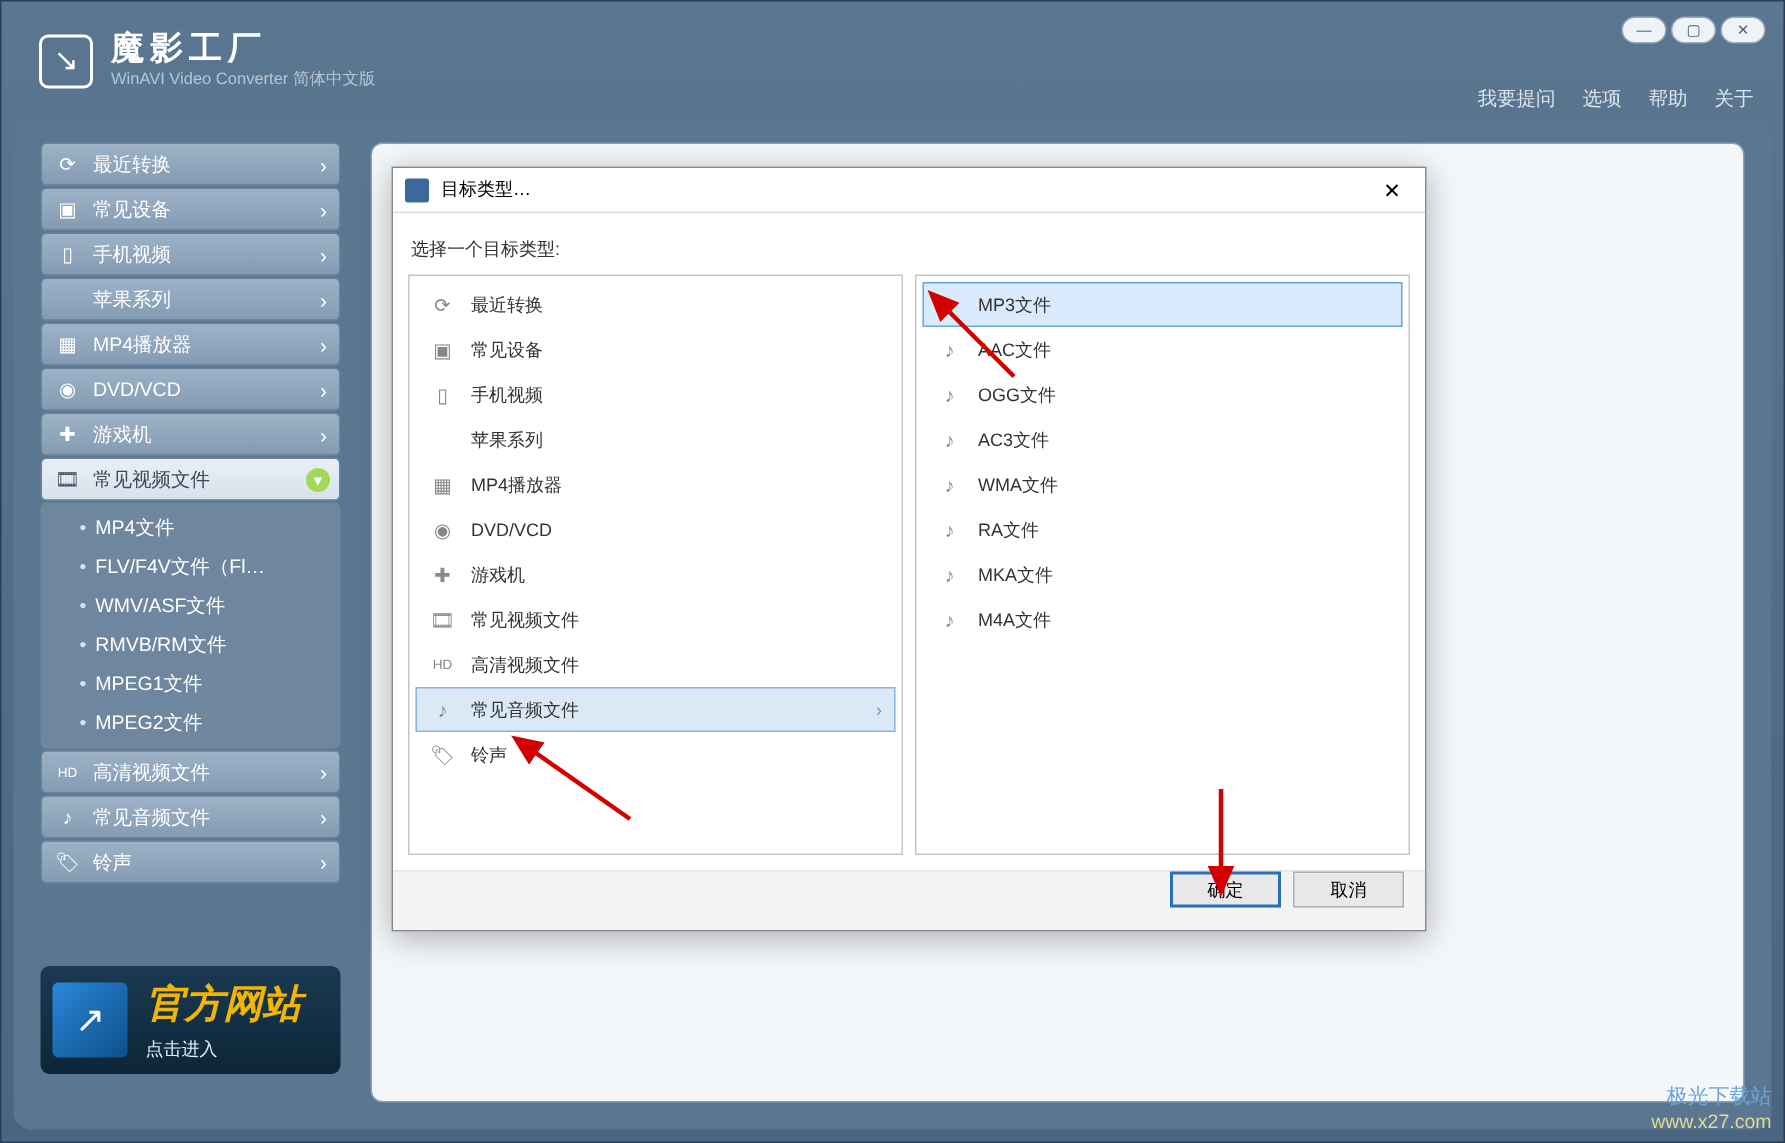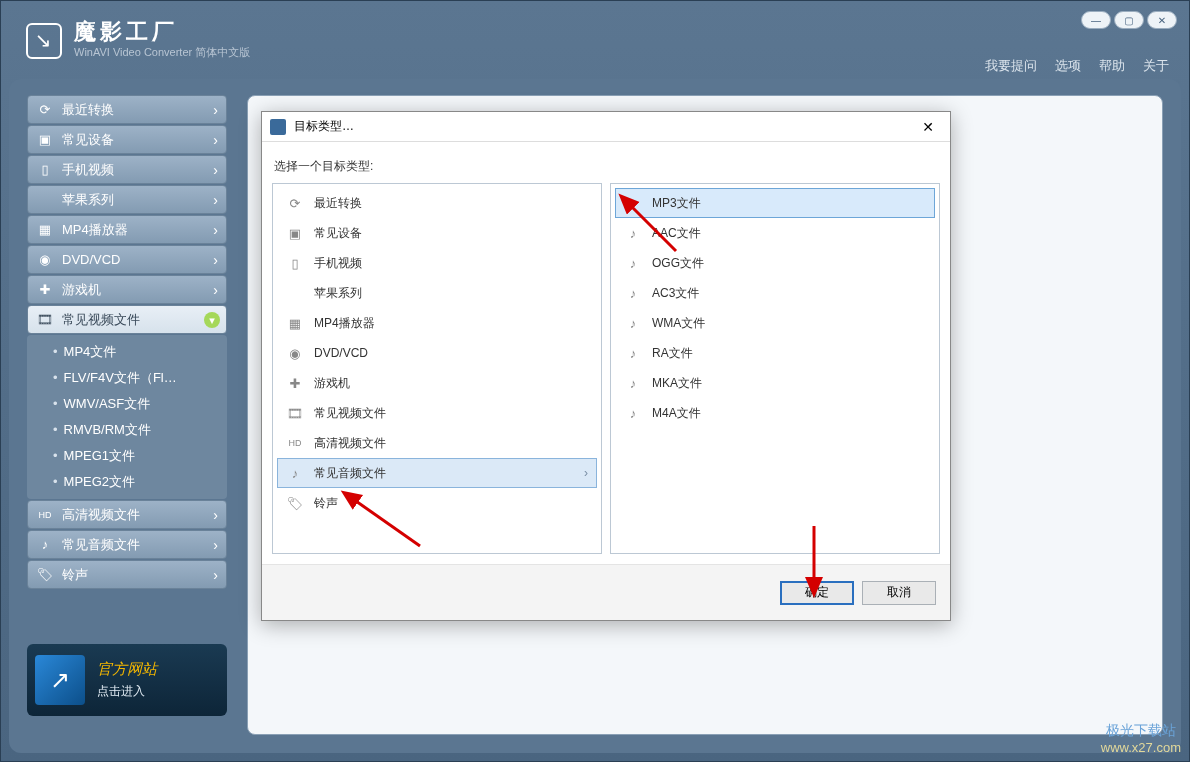--- a/index.html
+++ b/index.html
@@ -114,21 +114,21 @@
     display: flex; align-items: center; padding: 8px;
     color: #fff;
   }
   .banner-img {
     width: 50px; height: 50px;
     background: linear-gradient(135deg, #2a88d8, #0c4f8a);
     border-radius: 4px;
     display: flex; align-items: center; justify-content: center;
     font-size: 24px; margin-right: 12px;
   }
-  .banner-title { font-size: 15px; font-weight: normal; color: #f3b600; font-style: italic; }
+  .banner-title { font-size: 26px; font-weight: bold; color: #f3b600; font-style: italic; }
   .banner-sub { font-size: 12px; color: #e4eef6; margin-top: 4px;}
 
   
   .content-panel {
     position: absolute;
     left: 238px; right: 18px; top: 16px; bottom: 18px;
     background: #f4f7fa;
     border-radius: 8px;
     border: 1px solid #8aa0b5;
   }
@@ -172,39 +172,39 @@
   .type-item.sel-right {
     background: #d8eafb;
     border: 1px solid #6da6d8;
   }
   .t-ico {
     width: 18px; height: 18px; margin-right: 10px;
     display: inline-flex; align-items: center; justify-content: center;
     color: #888; font-size: 13px;
   }
   .dlg-foot {
-    height: 56px; display: flex; align-items: center; justify-content: flex-end;
+    height: 40px; display: flex; align-items: flex-start; justify-content: flex-end;
     gap: 8px; padding: 0 14px; border-top: 1px solid #e4e4e4; background: #f4f4f4;
   }
   .dlg-btn {
     width: 74px; height: 24px; font-size: 12px;
     background: #e9e9e9; border: 1px solid #aab0b6;
     cursor: pointer;
   }
   .dlg-btn.primary { border: 2px solid #2a6fbf; }
 
   
   .arrow {
     position: absolute; pointer-events: none;
   }
   .arrow svg { overflow: visible; }
 
   .watermark {
     position: absolute; right: 8px; bottom: 6px;
-    font-size: 13px; color: #e2d89a; z-index: 99; text-align:center;margin-top:26px;
+    font-size: 13px; color: #e2d89a; z-index: 99; text-align:right;margin-top:26px;
   }
   .watermark .wm1 { color:#6aa3d8; font-size:14px; }
 </style>
 </head>
 <body>
 
 <div class="app-header">
   <div class="logo-block">
     <div class="logo-icon">
         <span class="logo-arrow">↗</span>

